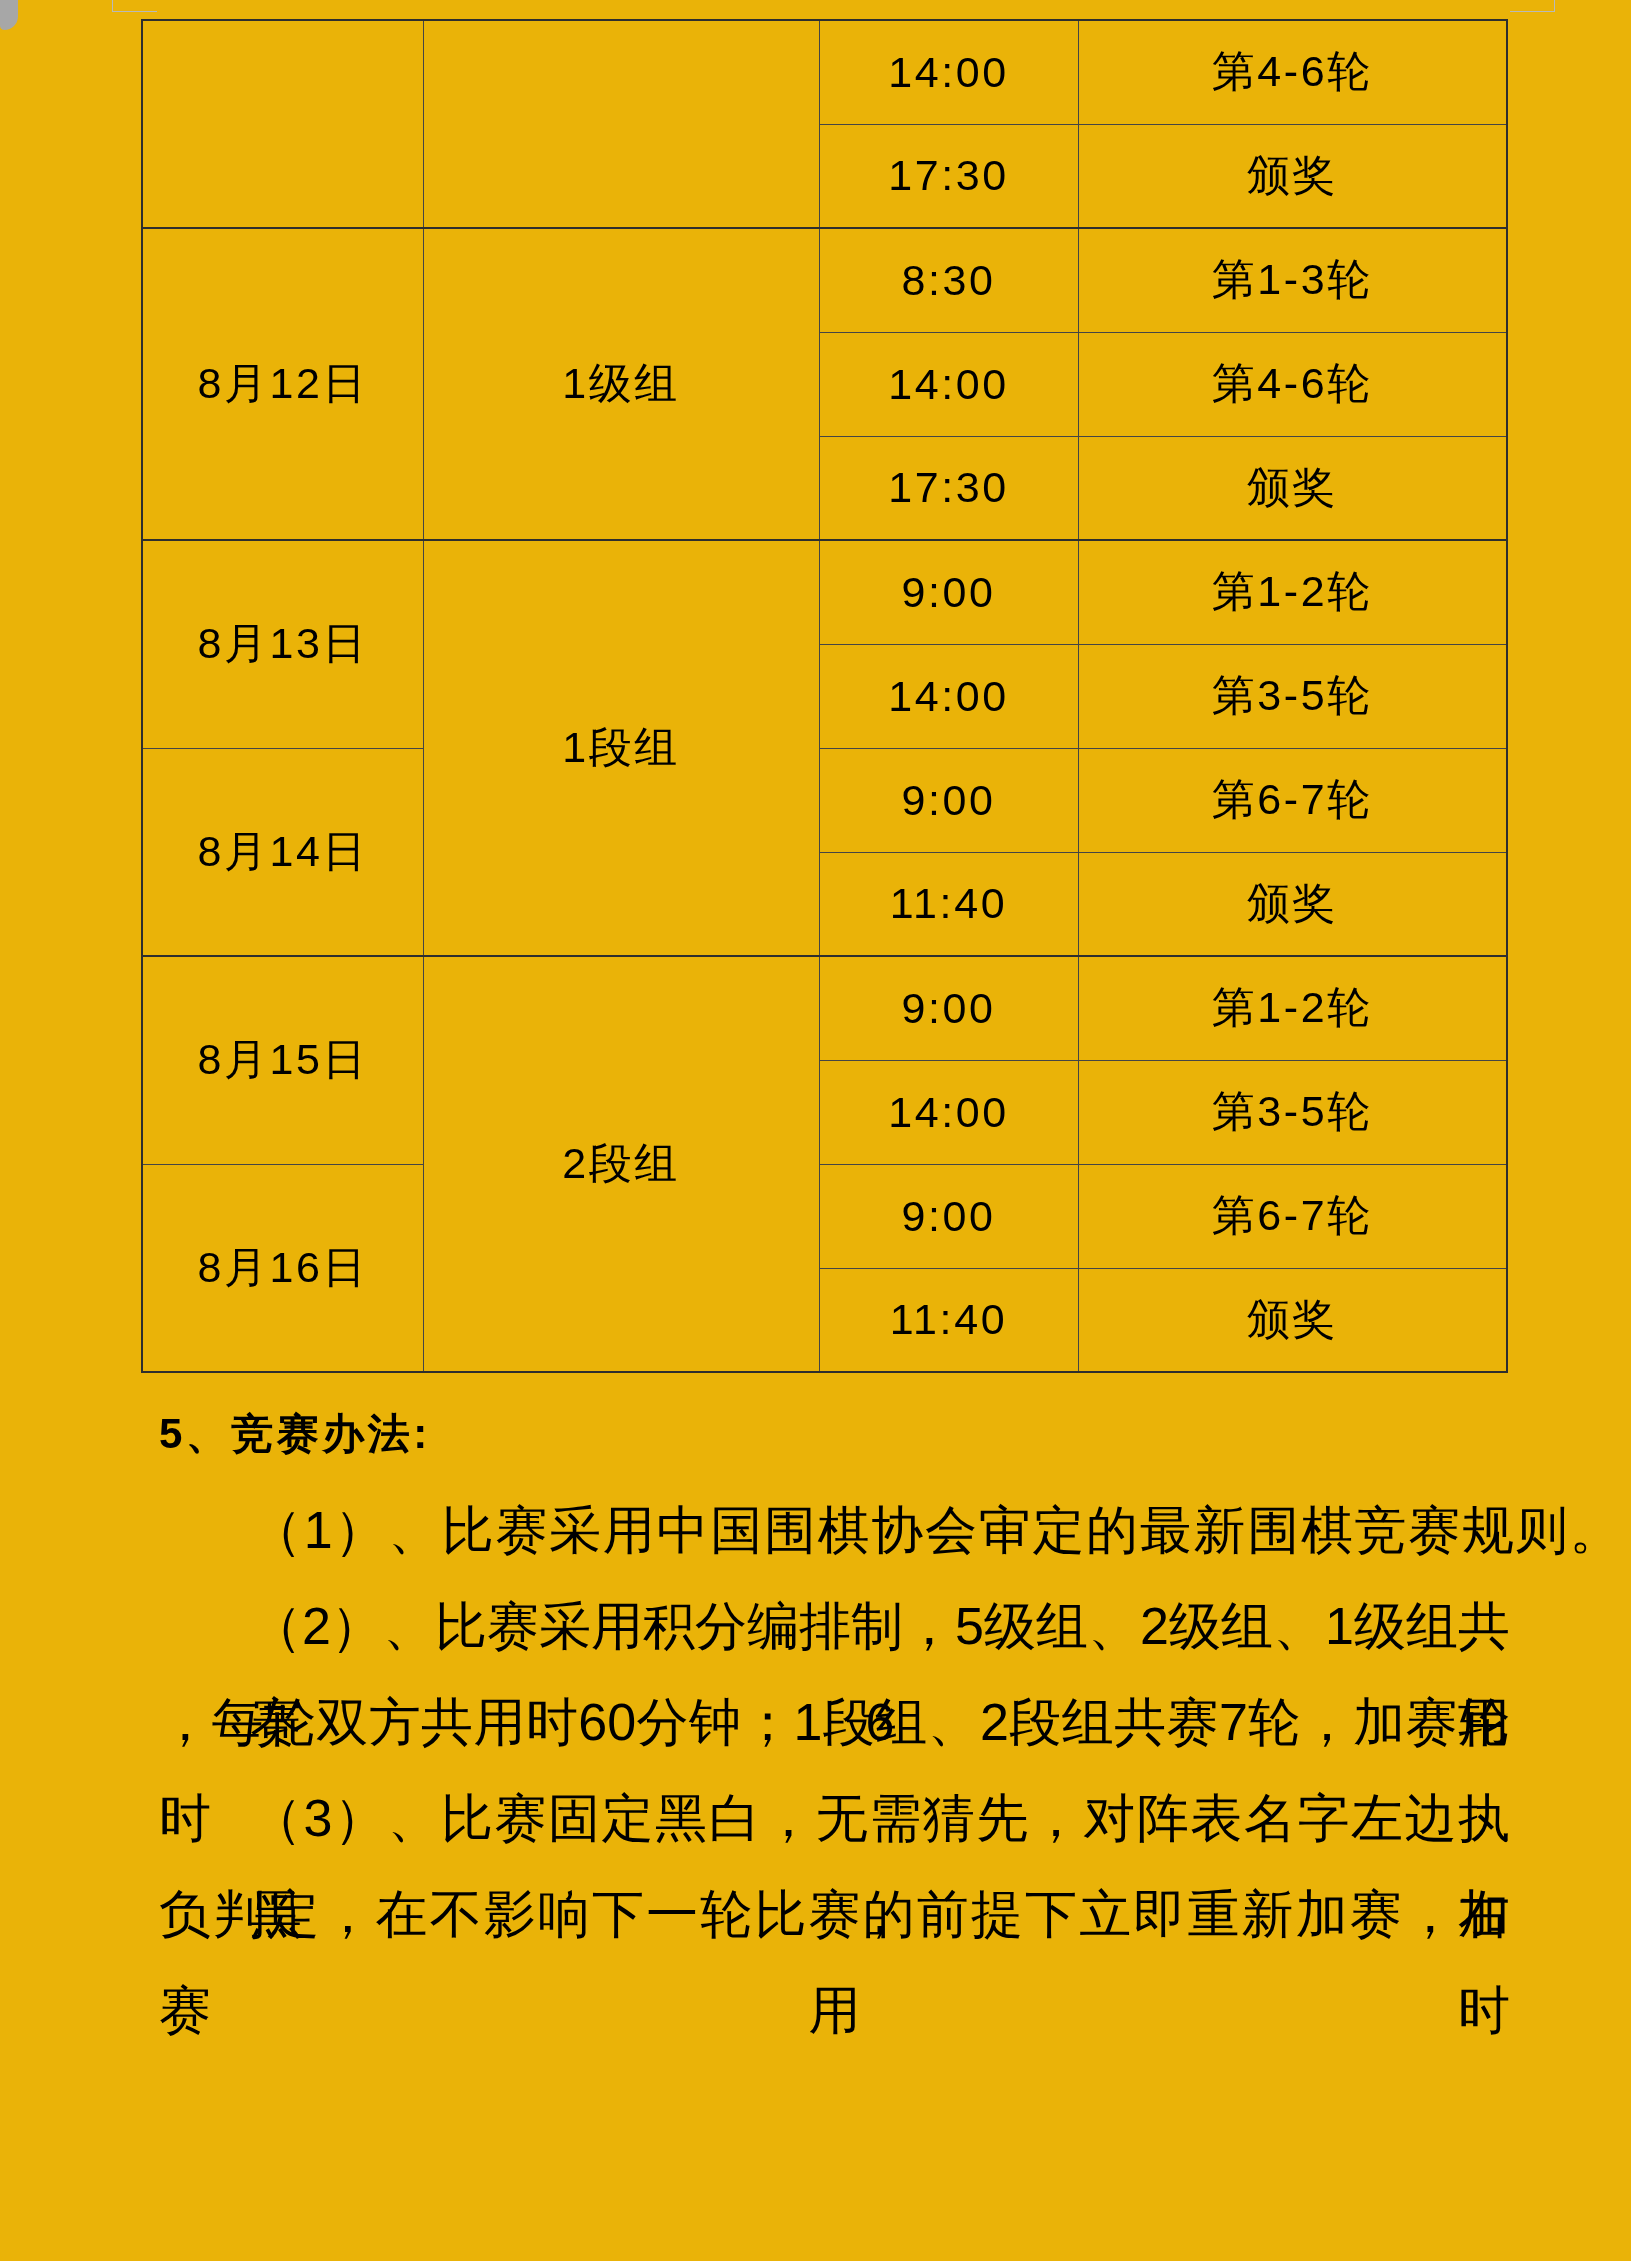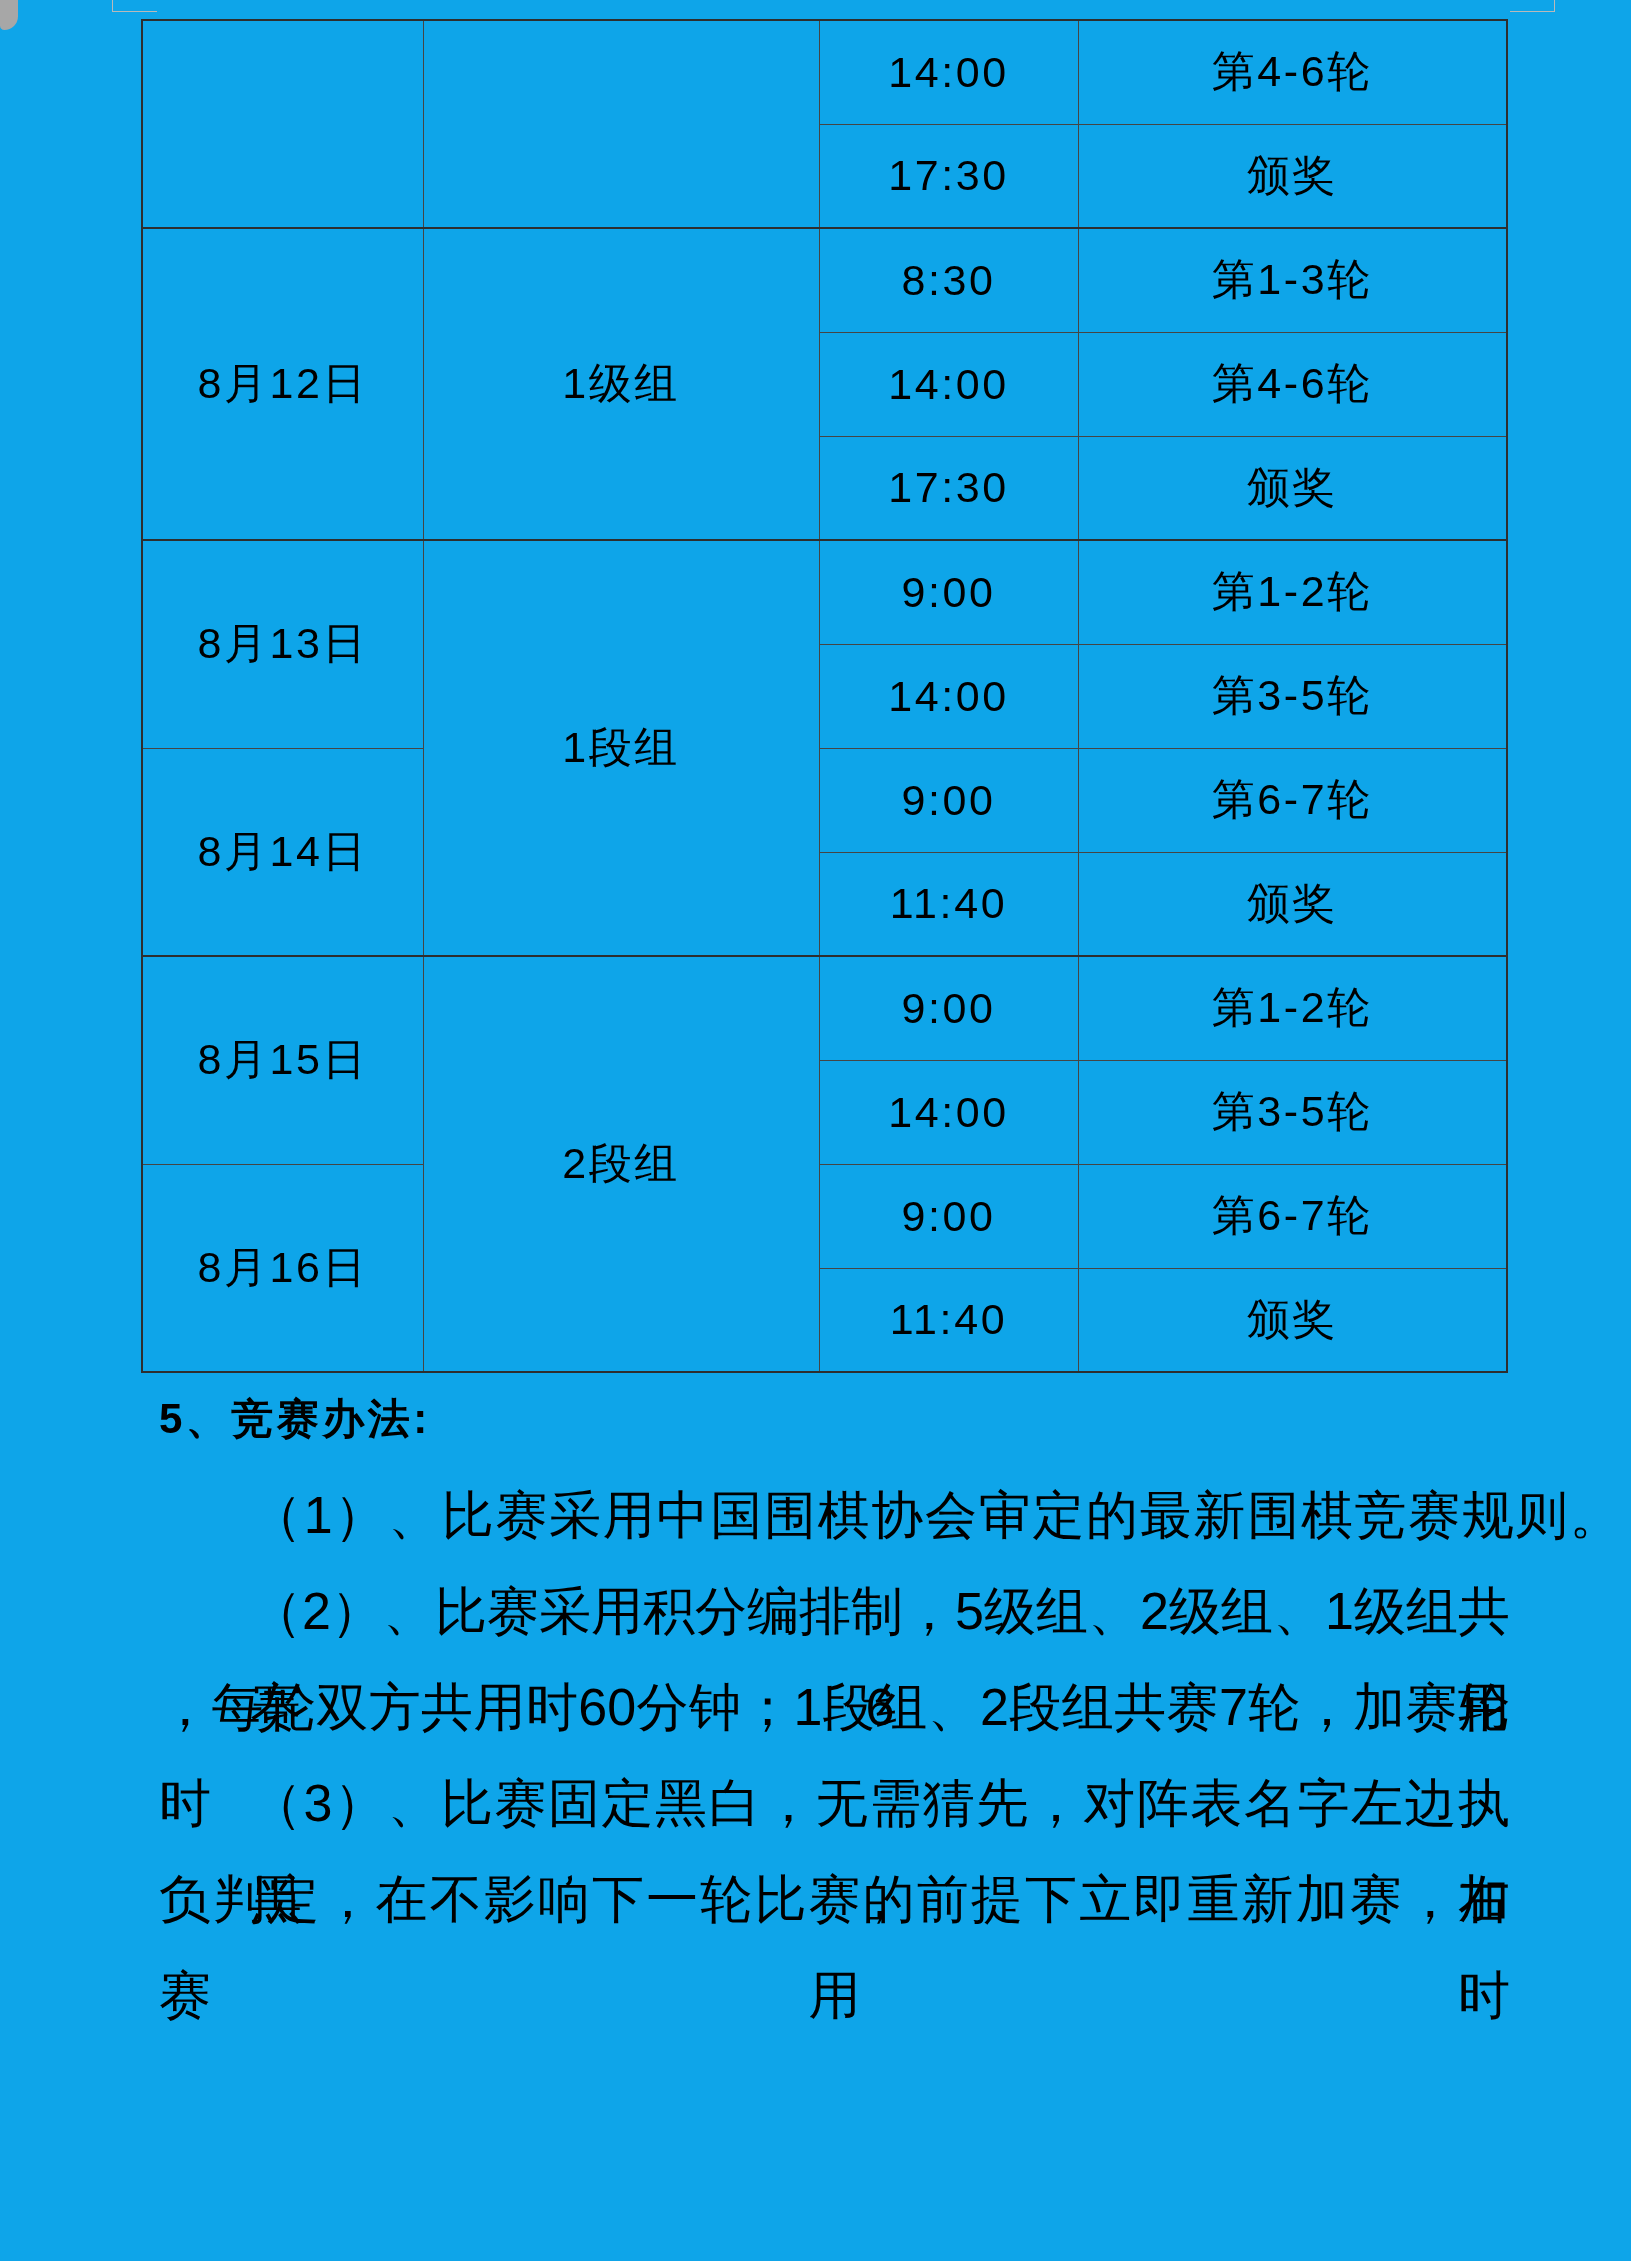--- a/index.html
+++ b/index.html
@@ -1,19 +1,19 @@
 <!DOCTYPE html>
 <html style="font-size:14px"><head>
 <meta charset="utf-8">
 <style>
   html,body{margin:0;padding:0;background:#ffffff;}
   .screen{
     position:relative;
     width:1631px;height:2261px;
-    background:#0ea5e9;
+    background:#eab308;
     overflow:hidden;
     font-family:"Liberation Sans","DejaVu Sans",sans-serif;
     color:#000000;
   }
   
   .floating-handle{
     position:absolute;left:0;top:0;width:18.3px;height:30px;
     background:#a7a7a7;
     border-radius:0 0 14px 4.4px;
   }
@@ -40,21 +40,21 @@
 
   
   .body-text{
     position:absolute;left:159px;top:1371px;width:1351px;
   }
   .line{
     height:96px;line-height:96px;
     font-size:52px;letter-spacing:1.7px;
     white-space:nowrap;
   }
-  .line.heading{font-weight:bold;font-size:42px;letter-spacing:3.5px;}
+  .line.heading{font-weight:bold;font-size:42px;letter-spacing:3.5px;margin-top:15px;}
   .line.indent{padding-left:91px;}
   .line.justify{
     white-space:normal;
     text-align:justify;
     text-align-last:justify;
     letter-spacing:0;
   }
 </style>
 </head>
 <body>

